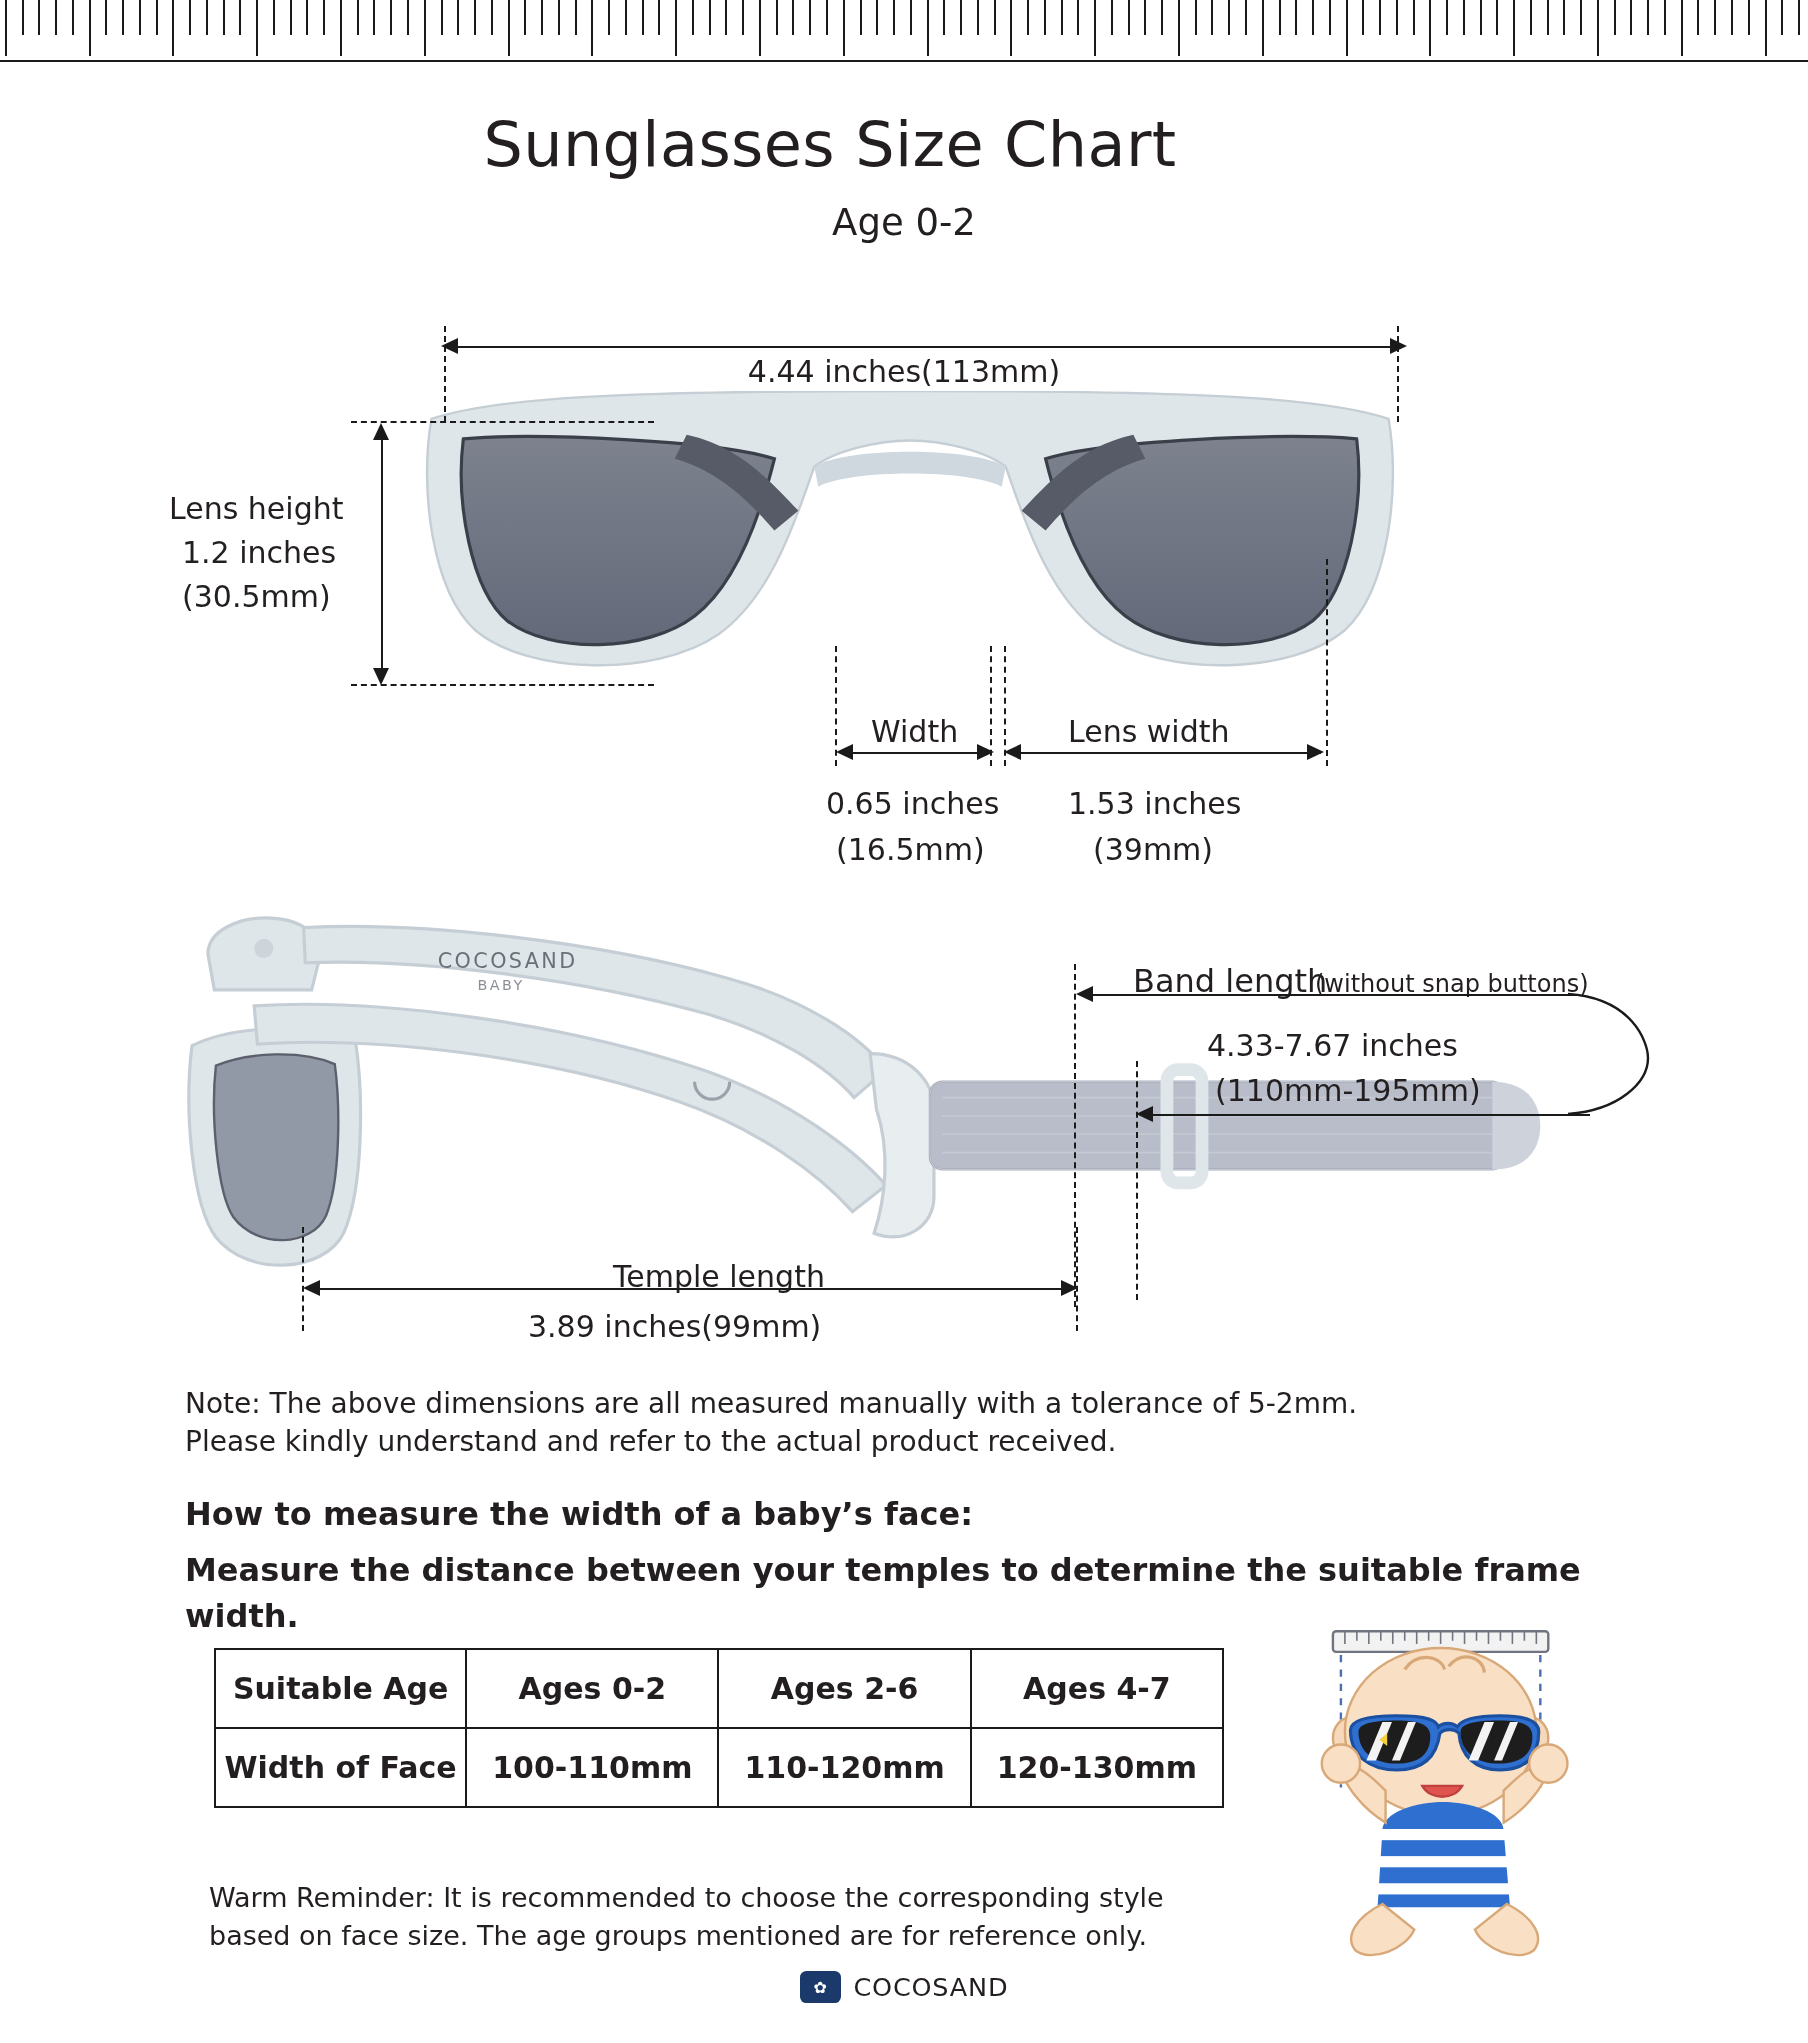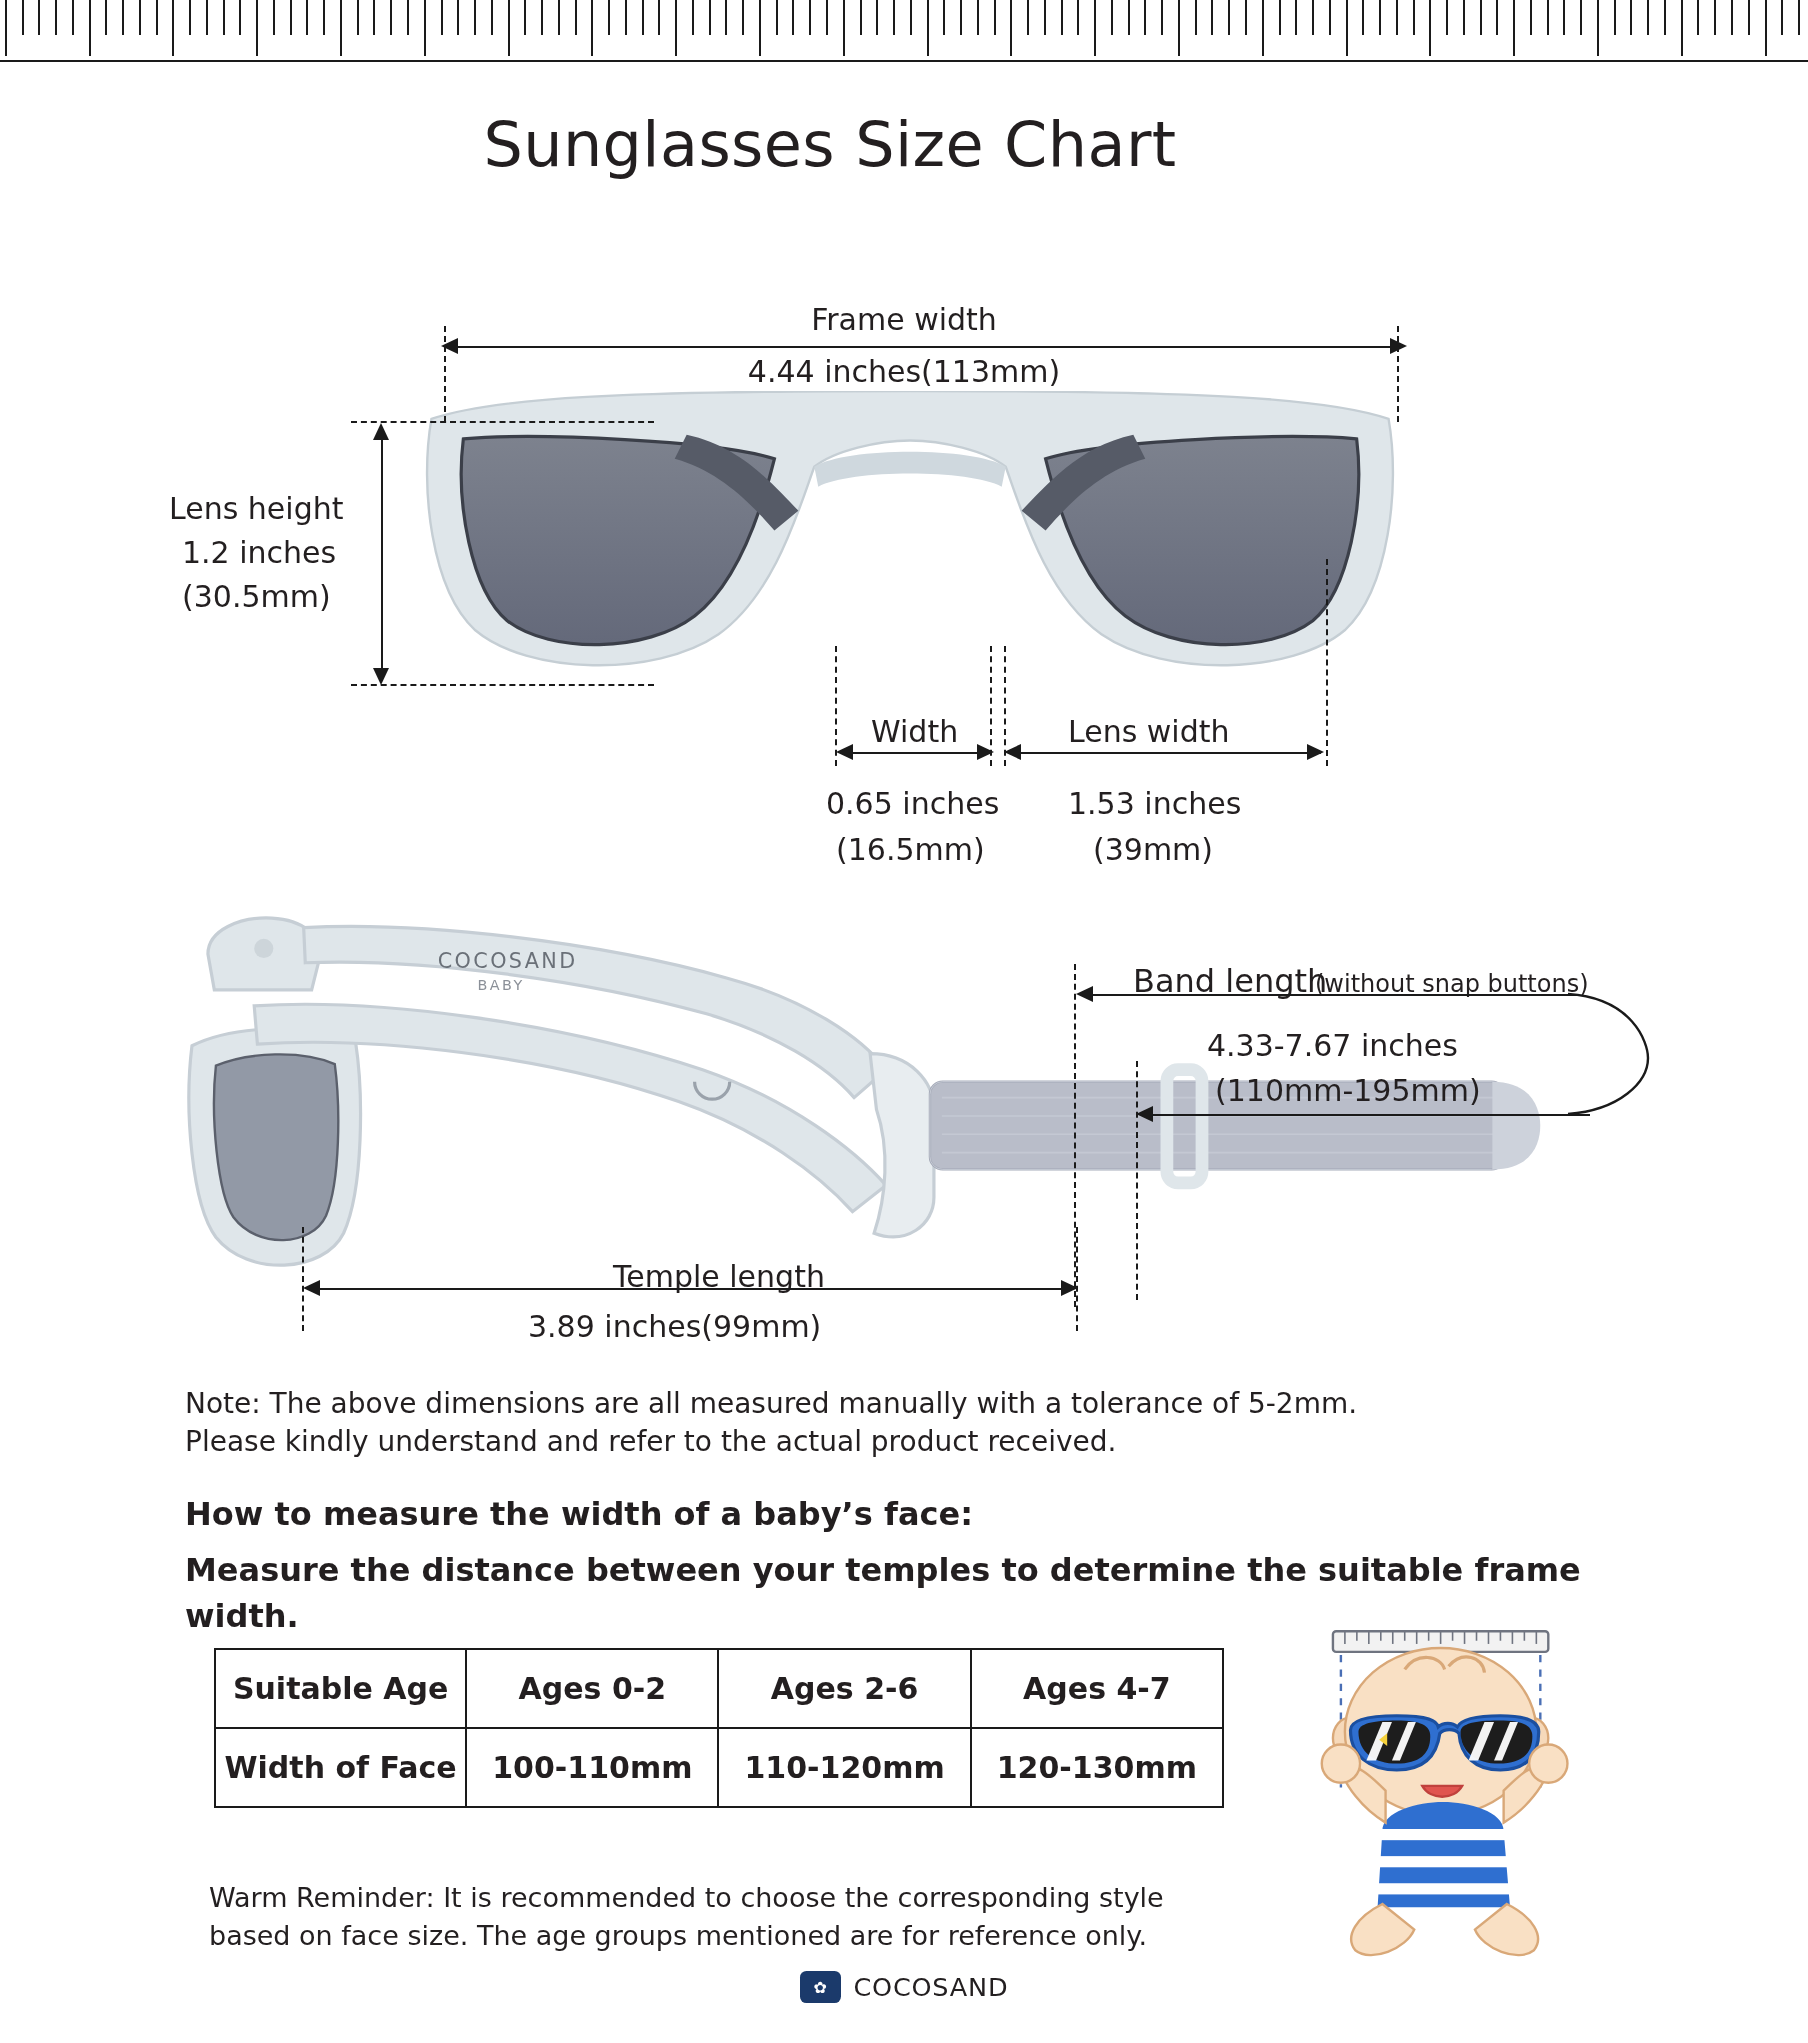--- a/index.html
+++ b/index.html
@@ -210,20 +210,21 @@
       <div class="tick" style="left: 1697px; height: 35px;"></div>
       <div class="tick" style="left: 1714px; height: 35px;"></div>
       <div class="tick" style="left: 1731px; height: 35px;"></div>
       <div class="tick" style="left: 1748px; height: 35px;"></div>
       <div class="tick" style="left: 1765px; height: 56px;"></div>
       <div class="tick" style="left: 1781px; height: 35px;"></div>
       <div class="tick" style="left: 1798px; height: 35px;"></div>
     </div>
 
   <div class="title">Sunglasses Size Chart</div>
+  <div class="subtitle">Age 0-2</div>
 
   <svg class="front-glasses" viewBox="0 0 1280 420">
     <defs>
       <linearGradient id="lensg" x1="0" y1="0" x2="0" y2="1">
         <stop offset="0%" stop-color="#7d828e"></stop>
         <stop offset="100%" stop-color="#64697a"></stop>
       </linearGradient>
     </defs>
 
     <path d="M250 60 L395 60 L420 170 L385 190 L330 120 L250 95 Z" fill="#5f6470"></path>
@@ -239,21 +240,20 @@
 
     <path d="M1200 60 C1210 140 1190 250 1145 288 C1090 330 970 328 910 282 C855 240 825 145 810 85
              C880 62 1110 52 1200 60 Z" fill="url(#lensg)" stroke="#3b3f49" stroke-width="4"></path>
 
     <path d="M520 95 C560 70 720 70 760 95 L755 120 C715 98 565 98 525 120 Z" fill="#cfd8de"></path>
 
     <path d="M360 55 C430 70 470 120 500 150 L470 175 C440 140 400 100 345 85 Z" fill="#565b67"></path>
     <path d="M920 55 C850 70 810 120 780 150 L810 175 C840 140 880 100 935 85 Z" fill="#565b67"></path>
   </svg>
 
-  <div class="lbl c" style="left:585px; top:302px; width:638px;">Frame width</div>
   <div class="lbl c" style="left:585px; top:354px; width:638px;">4.44 inches(113mm)</div>
   <div class="arrow-line" style="left:447px; top:346px; width:950px;"></div>
   <div class="ah ah-left" style="left:441px; top:338px;"></div>
   <div class="ah ah-right" style="left:1390px; top:338px;"></div>
   <div class="dash-v" style="left:444px; top:326px; height:96px;"></div>
   <div class="dash-v" style="left:1397px; top:326px; height:96px;"></div>
 
   <div class="lbl" style="left:169px; top:491px;">Lens height</div>
   <div class="lbl" style="left:182px; top:535px;">1.2 inches</div>
   <div class="lbl" style="left:182px; top:579px;">(30.5mm)</div>

